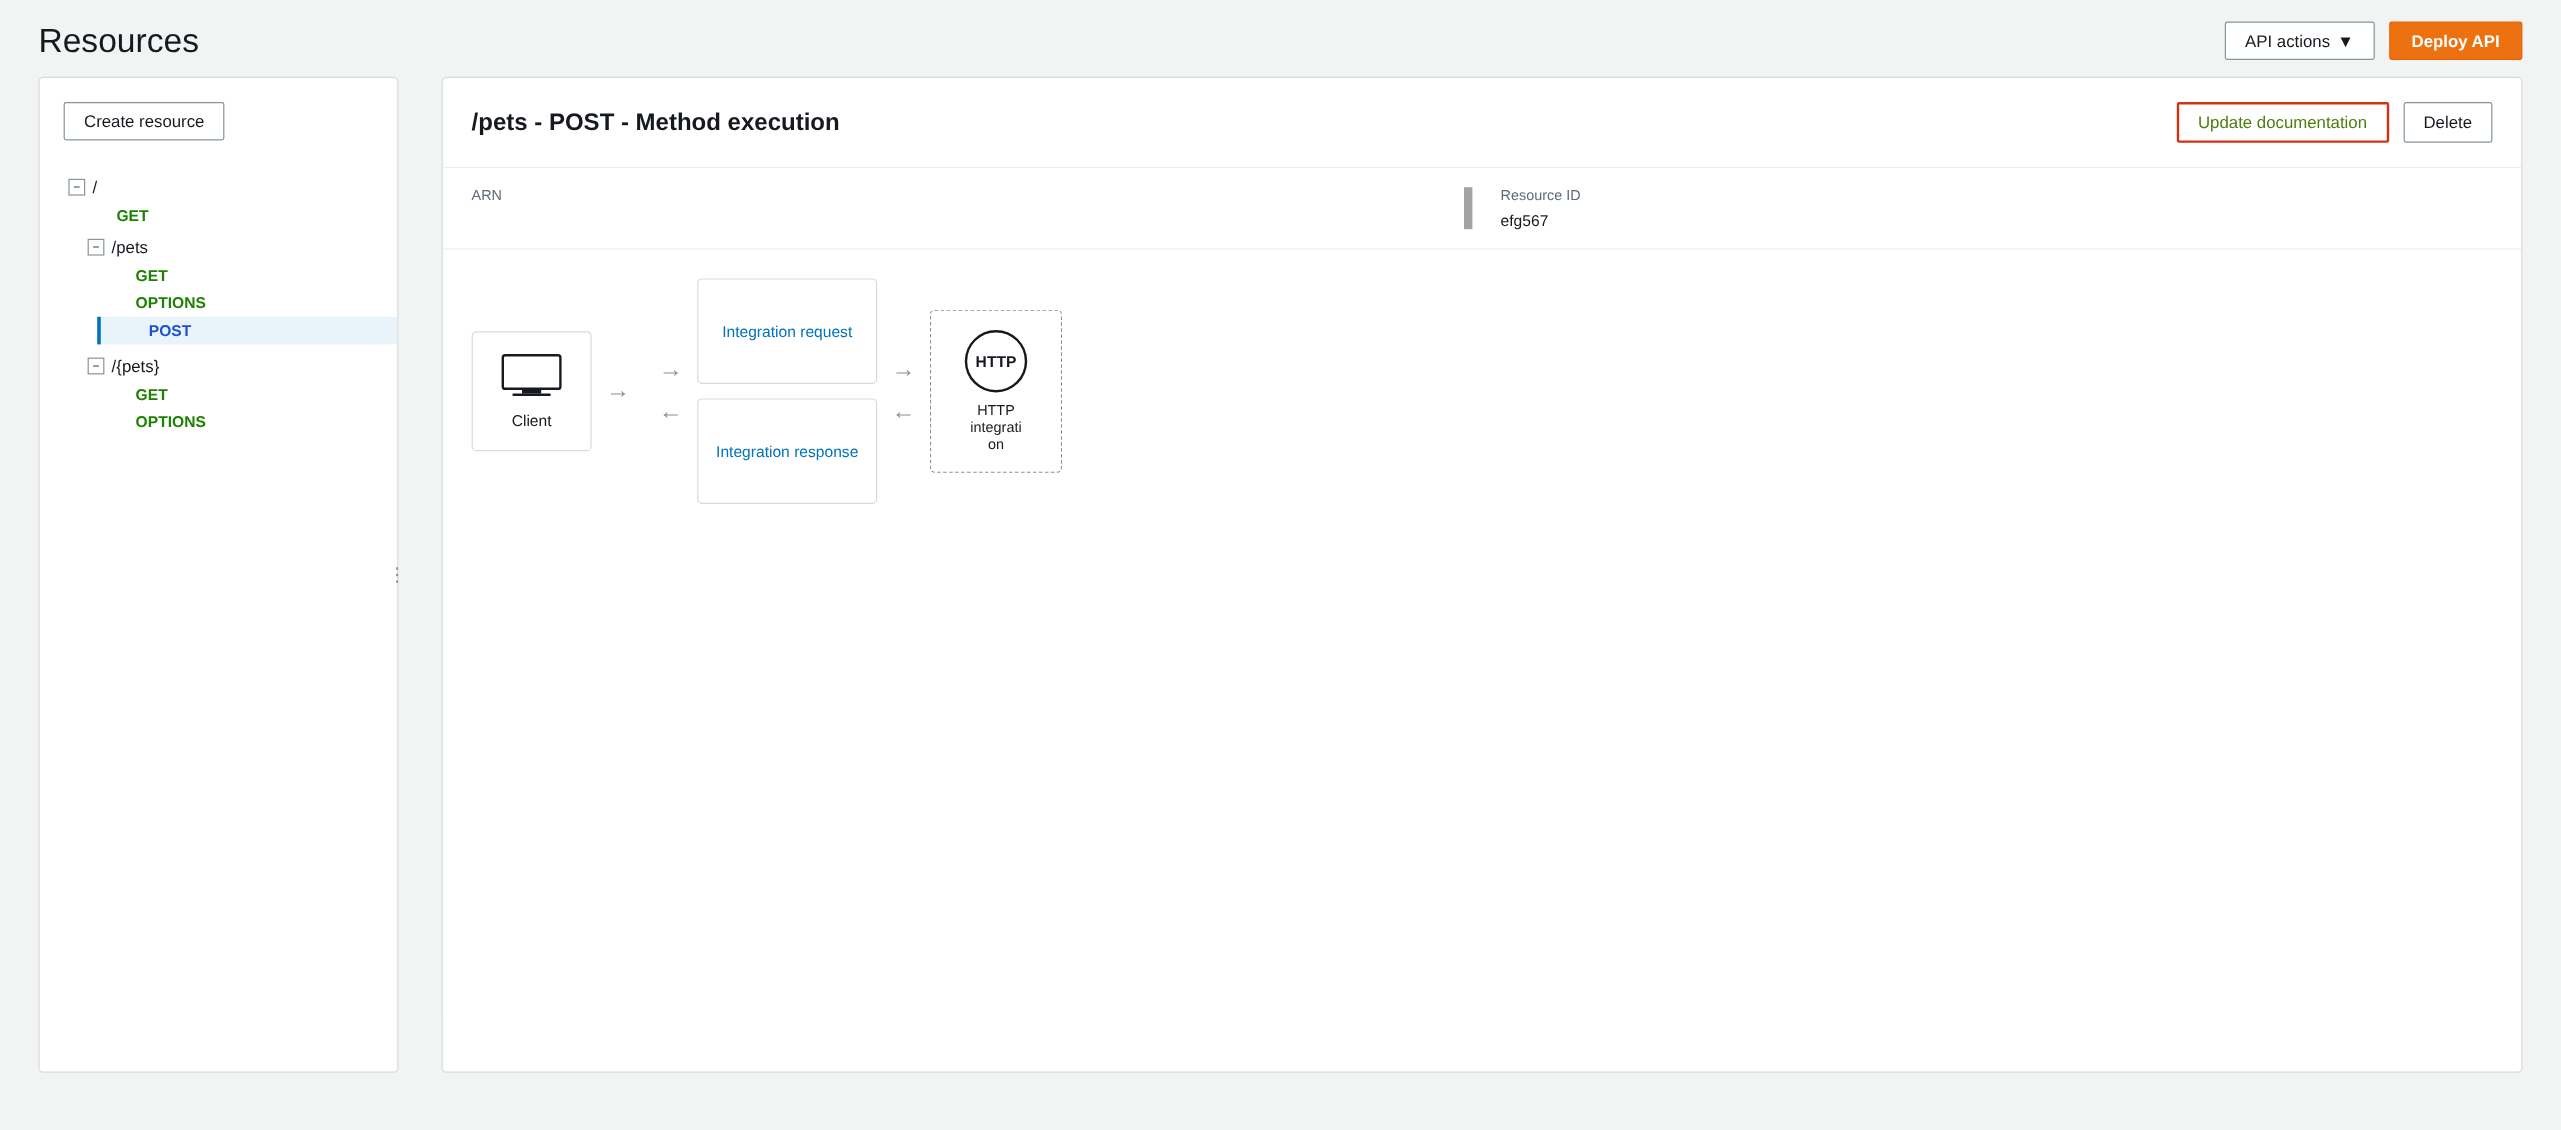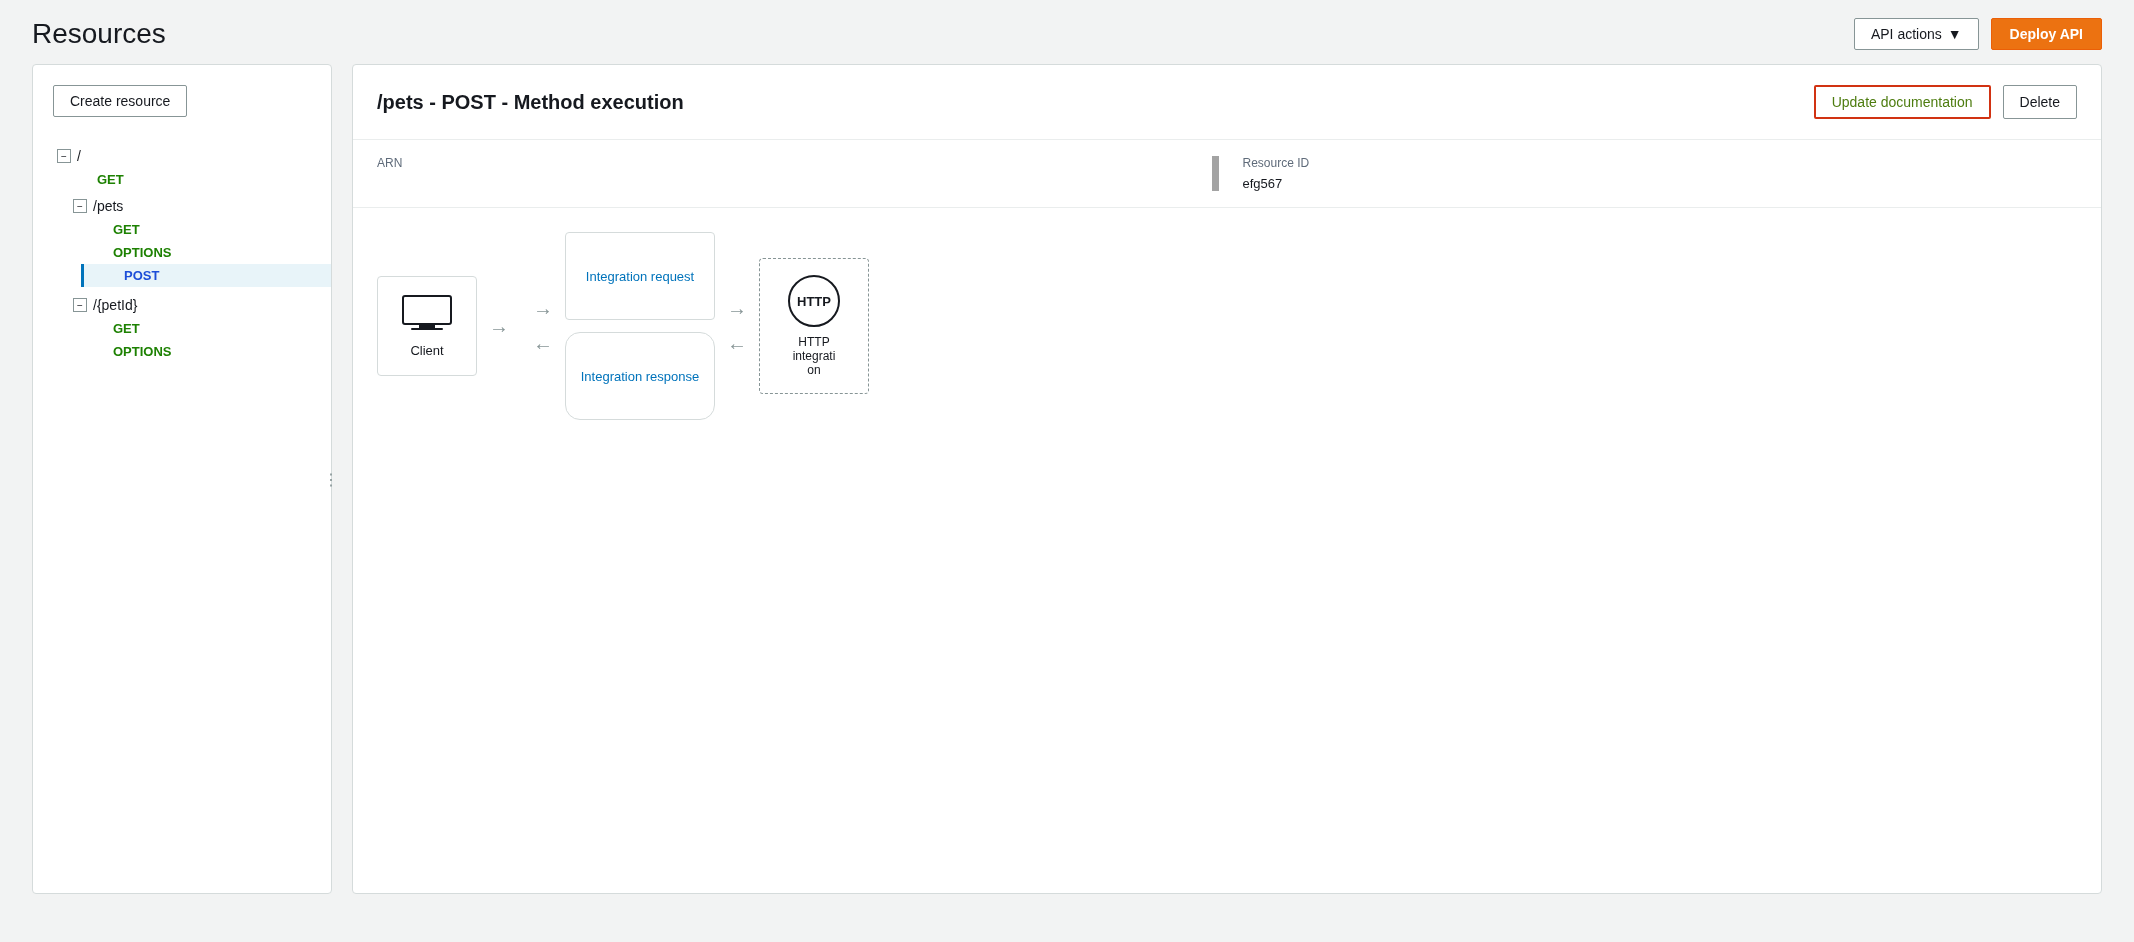--- a/index.html
+++ b/index.html
@@ -56,21 +56,21 @@
     }
     
     .left-panel {
       background: #fff;
       border: 1px solid #d5dbdb;
       border-radius: 4px;
       width: 300px;
       min-width: 280px;
       padding: 20px 0;
       position: relative;
-      margin-right: 20px;
+      margin-right: 36px;
       flex-shrink: 0;
     }
     .create-resource-btn {
       display: block;
       margin: 0 20px 24px 20px;
       padding: 7px 16px;
       background: #fff;
       border: 1px solid #879596;
       border-radius: 2px;
       font-size: 14px;
@@ -337,21 +337,21 @@
             <div class="children">
               <div class="tree-method get">GET</div>
               <div class="tree-method options">OPTIONS</div>
               <div class="tree-method post active">POST</div>
             </div>
           </div>
 
           <div class="tree-item">
             <div class="tree-label">
               <span class="tree-expand-icon">−</span>
-              <span class="tree-path">/{petId}</span>
+              <span class="tree-path">/{pets}</span>
             </div>
             <div class="children">
               <div class="tree-method get">GET</div>
               <div class="tree-method options">OPTIONS</div>
             </div>
           </div>
         </div>
       </div>
     </div>
 
@@ -398,21 +398,21 @@
 
       <div class="flow-arrows-column">
         <div class="flow-arrow">→</div>
         <div class="flow-arrow">←</div>
       </div>
 
       <div class="flow-column">
         <div class="flow-box" style="min-width:150px; min-height:88px;">
           <span class="flow-box-label">Integration request</span>
         </div>
-        <div class="flow-box" style="min-width:150px; min-height:88px;border-radius:15px;">
+        <div class="flow-box" style="min-width:150px; min-height:88px;">
           <span class="flow-box-label">Integration response</span>
         </div>
       </div>
 
       <div class="flow-arrows-column">
         <div class="flow-arrow">→</div>
         <div class="flow-arrow">←</div>
       </div>
 
       <div class="http-box">

